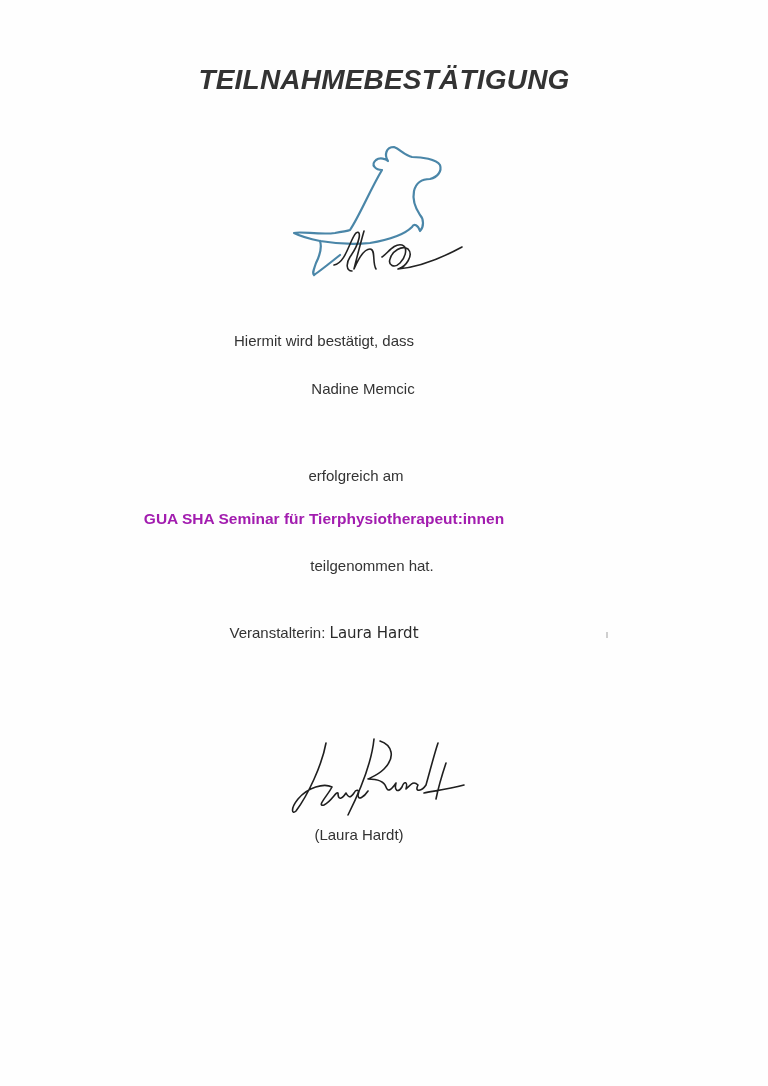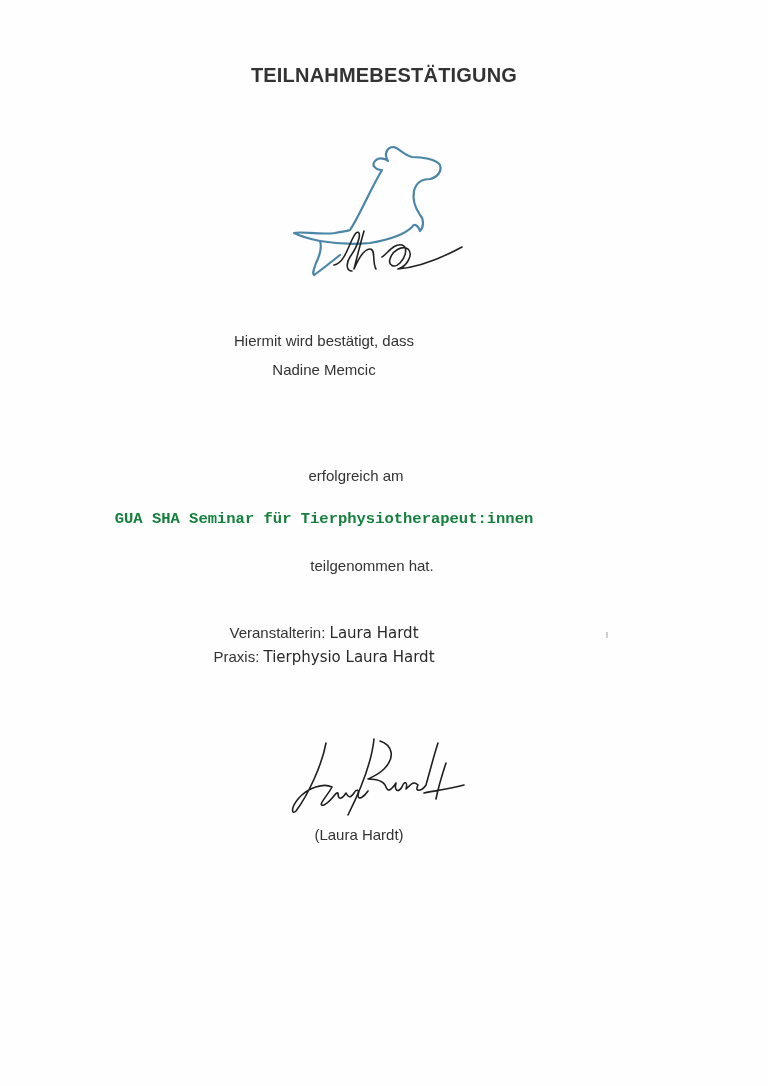--- a/index.html
+++ b/index.html
@@ -1,23 +1,23 @@
 <!DOCTYPE html>
 <html><head>
 <meta charset="utf-8">
 <style>
   html, body { margin: 0; padding: 0; background: #ffffff; }
   body { width: 768px; height: 1086px; position: relative; overflow: hidden;
          font-family: "Liberation Sans", "DejaVu Sans", sans-serif; color: #2f2f2f; }
   .page { position: absolute; left: 0; top: 0; width: 768px; height: 1086px; background: #fefefe; }
   .title { position: absolute; top: 64px; left: 0; width: 768px; text-align: center;
-           font-weight: bold; font-size: 20px; letter-spacing: 0.2px; color: #333; }
+           font-weight: bold; font-size: 28px; letter-spacing: 0.2px; color: #333; font-style: italic; }
   .logo { position: absolute; left: 290px; top: 135px; width: 180px; height: 150px; }
   .line { position: absolute; left: 0; width: 648px; text-align: center; font-size: 15px; color: #333; }
-  .seminar { font-family: Liberation Mono, monospace; font-weight: bold; font-size: 15.5px; color: #15803d; }
+  .seminar { font-family: Liberation Sans, sans-serif; font-weight: bold; font-size: 15.5px; color: #a21caf; }
   .b { font-family: "DejaVu Sans", sans-serif; font-weight: normal; font-size: 15px; color: #2a2a2a; }
   .sig { position: absolute; left: 288px; top: 735px; width: 180px; height: 85px; }
   .artifact { position: absolute; width: 2px; height: 6px; background: #cfcfcf; }
 </style>
 </head>
 <body>
 
 <div class="page">
 
   <div class="title">TEILNAHMEBESTÄTIGUNG</div>
@@ -30,34 +30,30 @@
              C 60 110, 42 108, 30 106 C 20 104, 8 100, 4 98 C 10 96, 30 100, 45 98 C 55 96, 58 96, 60 95 Z" stroke="#4a86a8" stroke-width="2.2" stroke-linejoin="round"></path>
     <path d="M30 106 C 32 112, 30 120, 26 128 C 24 134, 22 138, 24 140 C 30 136, 40 128, 50 120" stroke="#4a86a8" stroke-width="2.2" stroke-linecap="round"></path>
 
     <path d="M44 130 C 56 128, 60 104, 66 98 C 72 94, 70 108, 60 122 C 56 128, 56 136, 62 136
              M74 96 C 70 110, 66 126, 64 134 C 70 120, 76 114, 80 114 C 86 114, 82 128, 86 134
              M92 122 C 98 118, 104 108, 112 110 C 118 112, 116 122, 110 128 C 104 134, 98 130, 100 124
              C 102 116, 112 110, 118 114 C 124 120, 116 132, 108 134 C 130 132, 150 124, 172 112" stroke="#222" stroke-width="1.6" stroke-linecap="round" stroke-linejoin="round"></path>
   </svg>
 
   <div class="line" style="top:332px;">Hiermit wird bestätigt, dass</div>
-  <div class="line" style="top:361px;">Nadine Memcic</div>
+  <div class="line" style="top:380px;padding-left:39px;">Nadine Memcic</div>
   <div class="line" style="top:467px;padding-left:32px;">erfolgreich am</div>
 
   <div class="line seminar" style="top:510px;">GUA SHA Seminar für Tierphysiotherapeut:innen</div>
 
   <div class="line" style="top:557px;padding-left:48px;">teilgenommen hat.</div>
 
   <div class="line" style="top:624px;">
     <span>Veranstalterin:</span>
     <span class="b">Laura Hardt</span>
-  </div>
-  <div class="line" style="top:648px;">
-    <span>Praxis:</span>
-    <span class="b">Tierphysio Laura Hardt</span>
   </div>
 
   <svg class="sig" viewBox="0 0 180 85" fill="none">
     <path d="M38 8 C 34 30, 20 60, 8 76 C 4 80, 2 74, 10 64 C 20 52, 36 48, 44 52 C 40 60, 28 72, 36 70
              C 44 66, 48 56, 50 58 C 50 66, 54 64, 58 58 C 60 62, 62 64, 66 58 C 68 54, 72 54, 70 60
              C 70 66, 76 62, 80 56" stroke="#1f1f1f" stroke-width="1.6" stroke-linecap="round" stroke-linejoin="round"></path>
     <path d="M86 4 C 84 24, 74 52, 60 80 M92 6 C 104 10, 108 22, 96 34 C 90 40, 84 42, 80 44
              C 90 44, 96 46, 98 52 C 100 58, 104 54, 108 48 C 106 56, 110 58, 114 52 C 116 46, 120 46, 118 54
              C 124 48, 126 46, 130 50 C 126 58, 134 56, 138 50 M138 50 C 142 36, 146 20, 150 8
              M136 58 C 146 56, 160 54, 176 50 M158 28 C 154 40, 150 54, 148 64" stroke="#1f1f1f" stroke-width="1.6" stroke-linecap="round" stroke-linejoin="round"></path>

